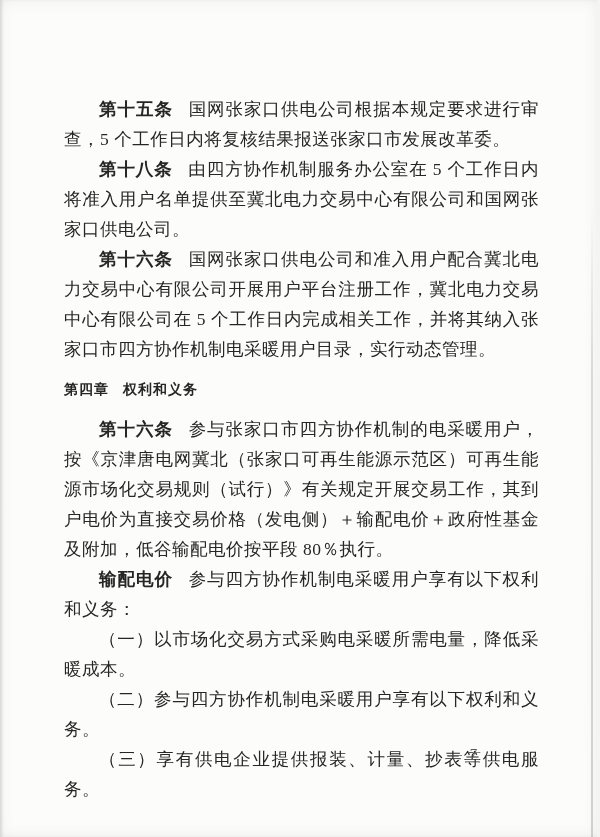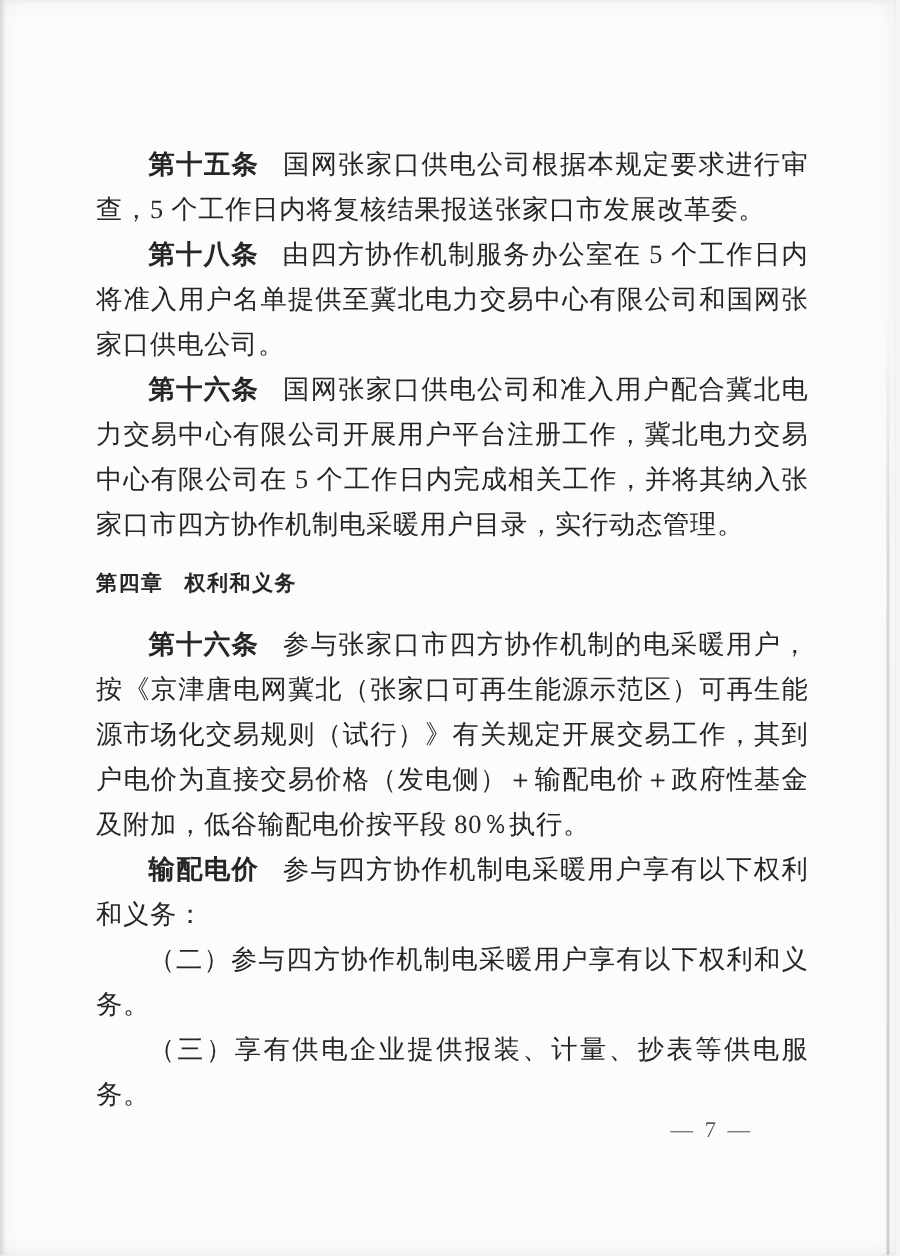--- a/index.html
+++ b/index.html
@@ -103,20 +103,21 @@
     </h2>
 
     <p class="para">
       <span class="artnum">第十六条</span><span>参与张家口市四方协作机制的电采暖用户，按《京津唐电网冀北（张家口可再生能源示范区）可再生能源市场化交易规则（试行）》有关规定开展交易工作，其到户电价为直接交易价格（发电侧）＋输配电价＋政府性基金及附加，低谷输配电价按平段 80％执行。</span>
     </p>
 
     <p class="para">
       <span class="artnum">输配电价</span><span>参与四方协作机制电采暖用户享有以下权利和义务：</span>
     </p>
 
+    <p class="item">（一）以市场化交易方式采购电采暖所需电量，降低采暖成本。</p>
     <p class="item">（二）参与四方协作机制电采暖用户享有以下权利和义务。</p>
     <p class="item">（三）享有供电企业提供报装、计量、抄表等供电服务。</p>
 
   </main>
 
   <div class="pagenum">— 7 —</div>
 
   <div class="scan-line"></div>
 </div>
 

